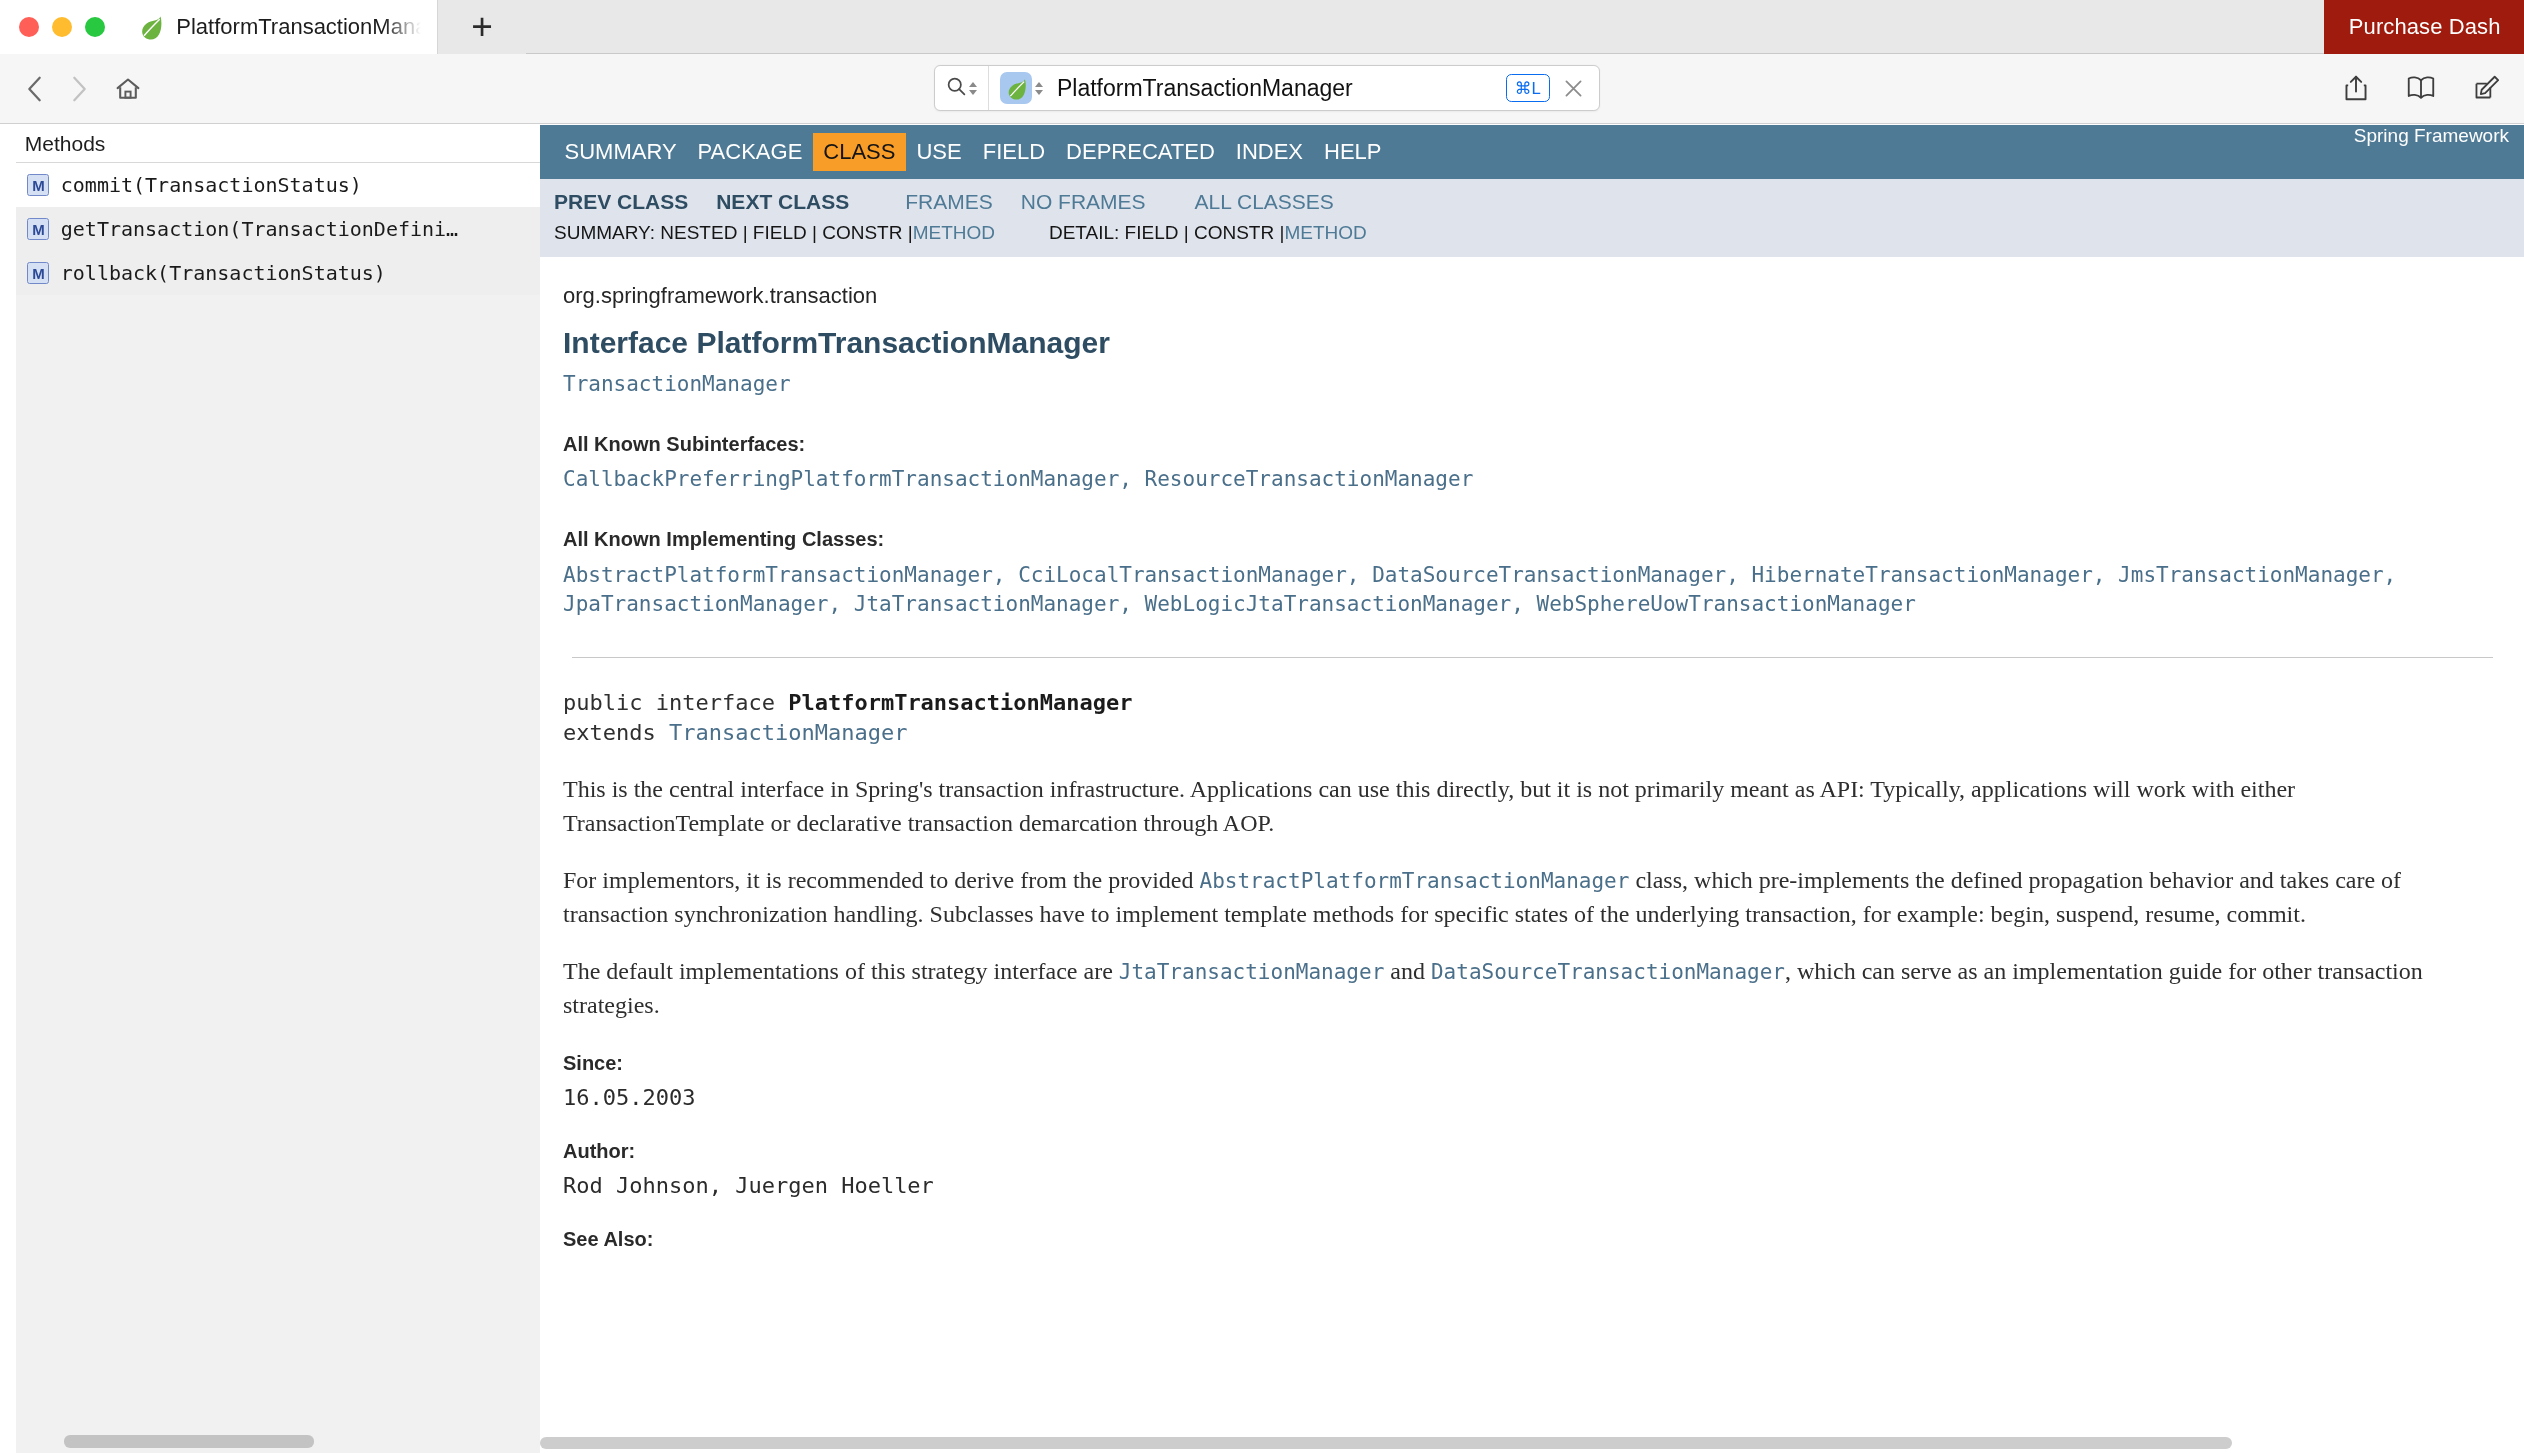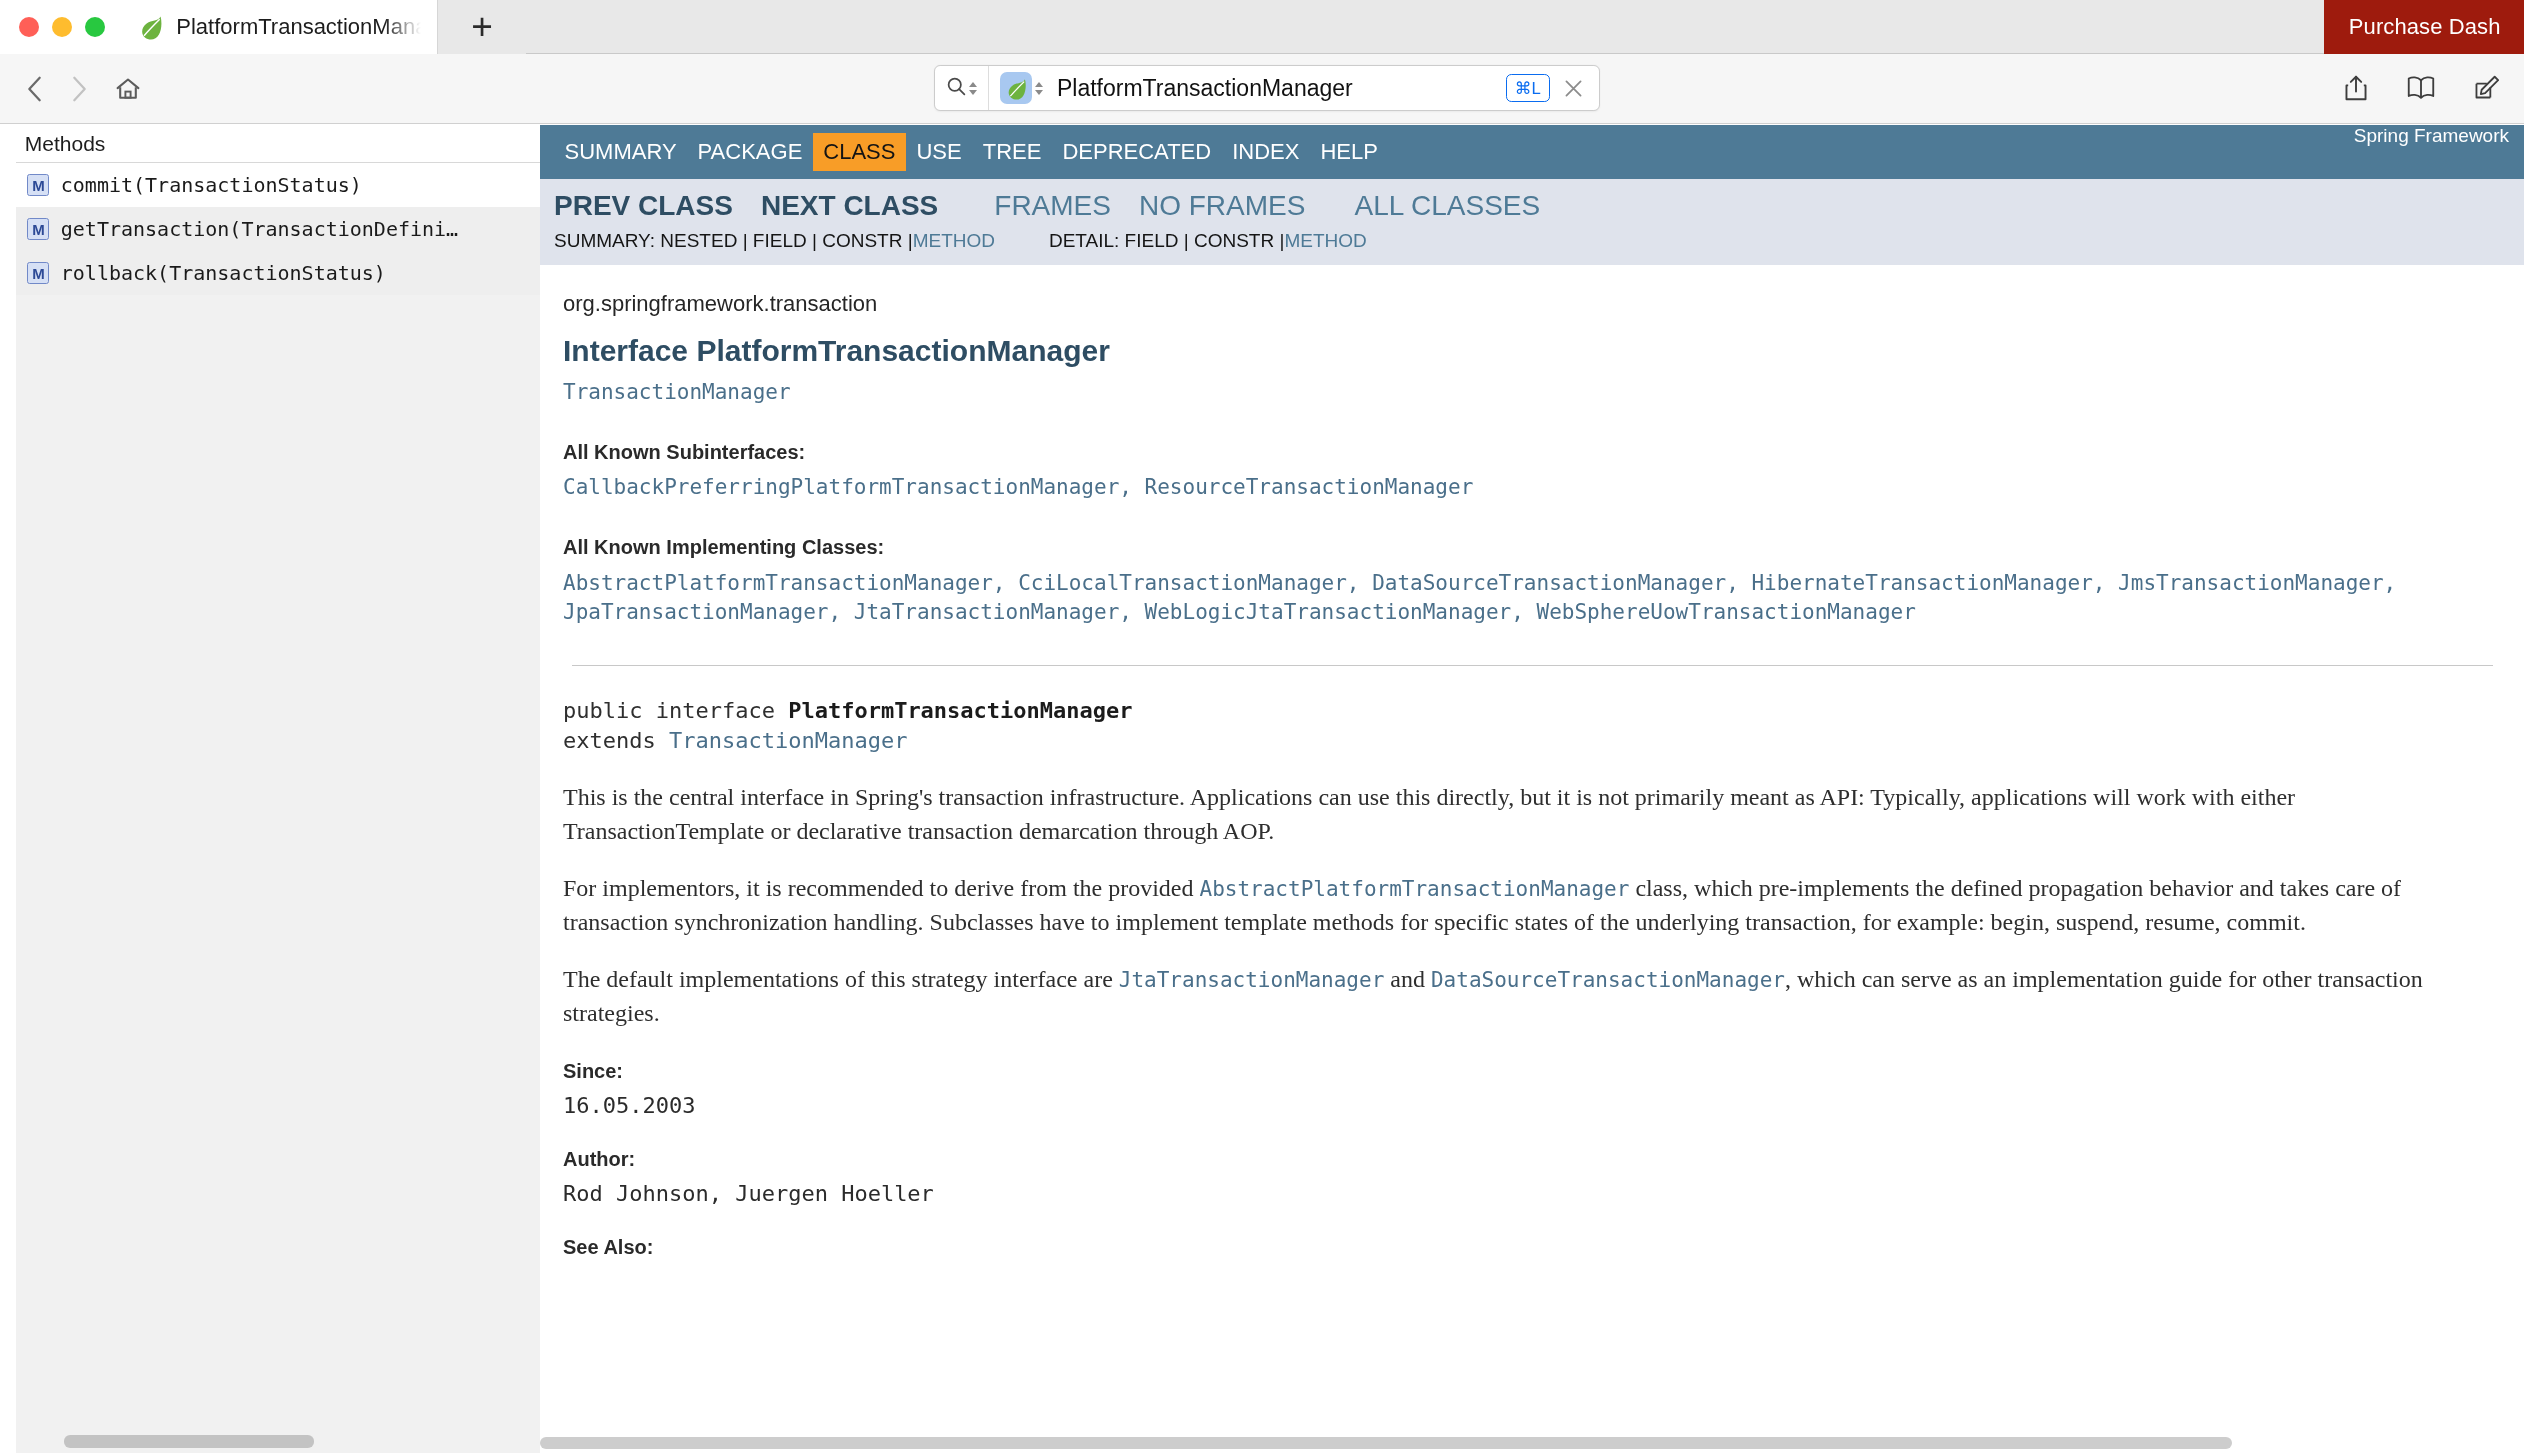--- a/index.html
+++ b/index.html
@@ -180,21 +180,21 @@
     background: #f89d27; color: #141414; font-weight: 500;
   }
   .jd-brand {
     position: absolute; right: 16px; top: 0;
     color: #ffffff; font-size: 19px;
   }
   .jd-subnav {
     background: #dfe3ec;
     padding: 7px 0 8.8px 14px;
   }
-  .jd-subnav .line1 { display: flex; align-items: center; font-size: 28px; padding: 3.5px 0 7px 0; text-align: right; }
+  .jd-subnav .line1 { display: flex; align-items: center; font-size: 21px; padding: 3.5px 0 7px 0; text-align: right; }
   .jd-subnav .line2 { display: flex; align-items: center; font-size: 19px; padding: 1.8px 0 3.5px 0; }
   .jd-subnav .bold { font-weight: bold; color: #2e4d63; }
   .jd-subnav .lnk { color: #4e7a96; }
   .jd-subnav .plain { color: #151515; }
   .gap-a { width: 56px; }
   .gap-b { width: 28px; }
   .gap-c { width: 49px; }
   .gap-d { width: 54px; }
 
   .jd-body { padding: 26px 23px 0 23px; }
@@ -376,21 +376,21 @@
   <div class="sidebar-scroll-h"></div>
 </div>
 
 <div class="docpane">
 
   <div class="jd-topnav">
     <a>SUMMARY</a>
     <a>PACKAGE</a>
     <a class="active">CLASS</a>
     <a>USE</a>
-    <a>TREE</a>
+    <a>FIELD</a>
     <a>DEPRECATED</a>
     <a>INDEX</a>
     <a>HELP</a>
     <span class="jd-brand">Spring Framework</span>
   </div>
 
   <div class="jd-subnav">
     <div class="line1">
       <span class="bold">PREV CLASS</span>
       <span class="gap-b"></span>

